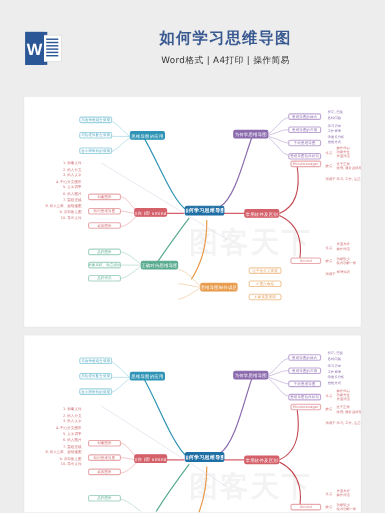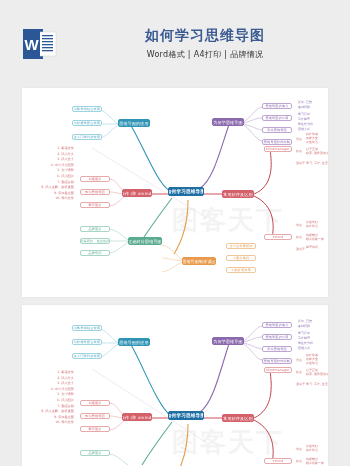--- a/index.html
+++ b/index.html
@@ -112,21 +112,21 @@
           <rect x="20" y="21" width="11" height="1.3"></rect>
           <rect x="20" y="24" width="11" height="1.3"></rect>
         </g>
         <rect x="1" y="3" width="17" height="30" fill="#2b5797"></rect>
         <text x="9.5" y="24" font-family="'Liberation Sans',sans-serif" font-size="15" font-weight="bold" fill="#ffffff" text-anchor="middle">W</text>
       </svg>
     </div>
 
     <div class="title-wrap">
       <div class="doc-title">如何学习思维导图</div>
-      <div class="doc-sub">Word格式 | A4打印 | 品牌情况</div>
+      <div class="doc-sub">Word格式 | A4打印 | 操作简易</div>
     </div>
   </div>
 
   <div class="sheet" id="sheet1">
     <div class="map">
 
       <div class="watermark" style="left:150px;top:115px;">图客天下</div>
 
       <svg class="links" width="306" height="209">
 

